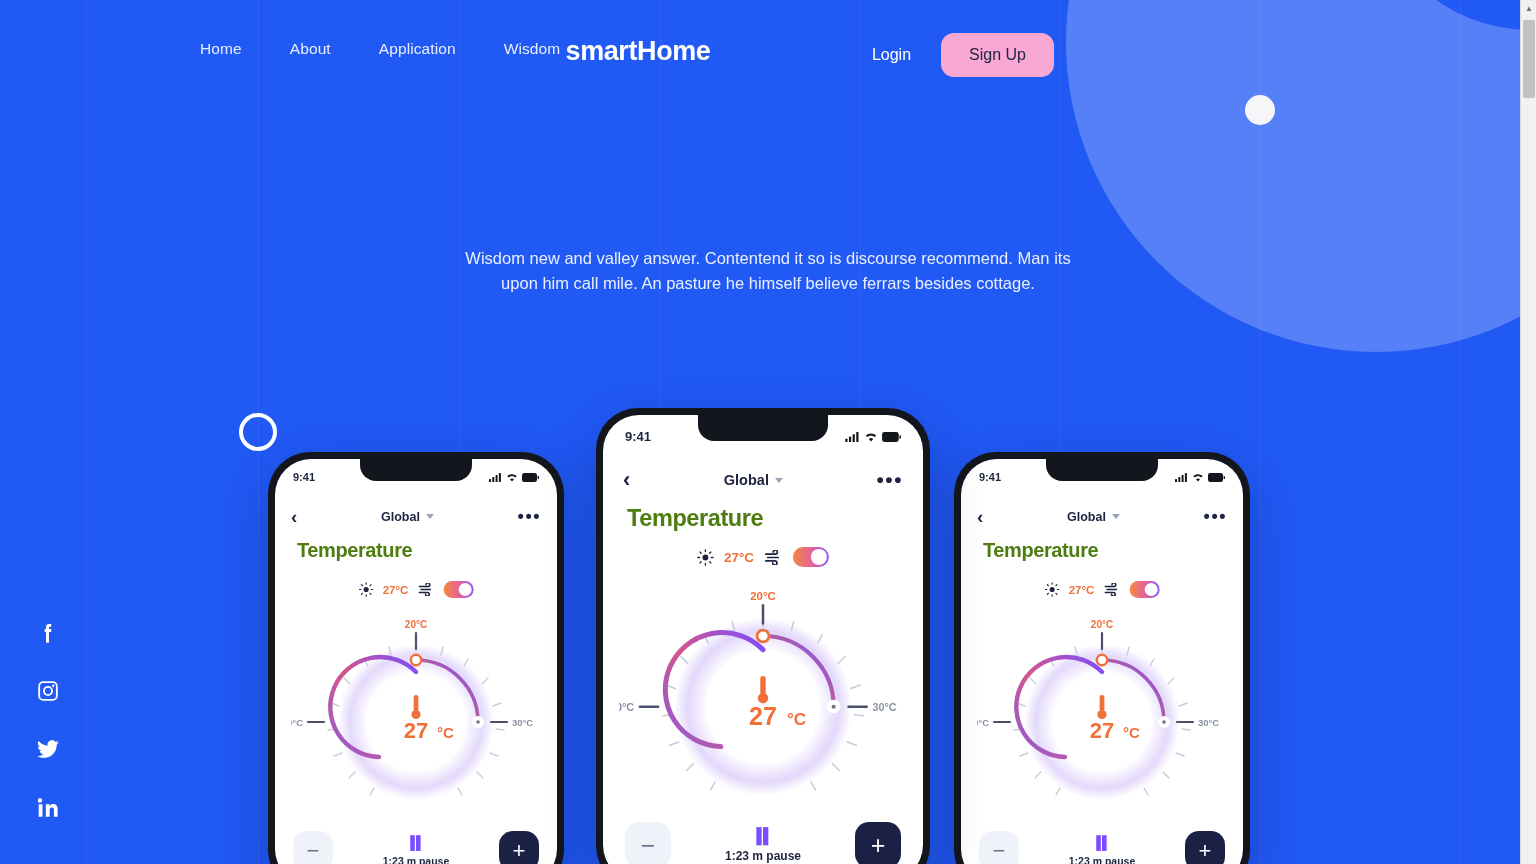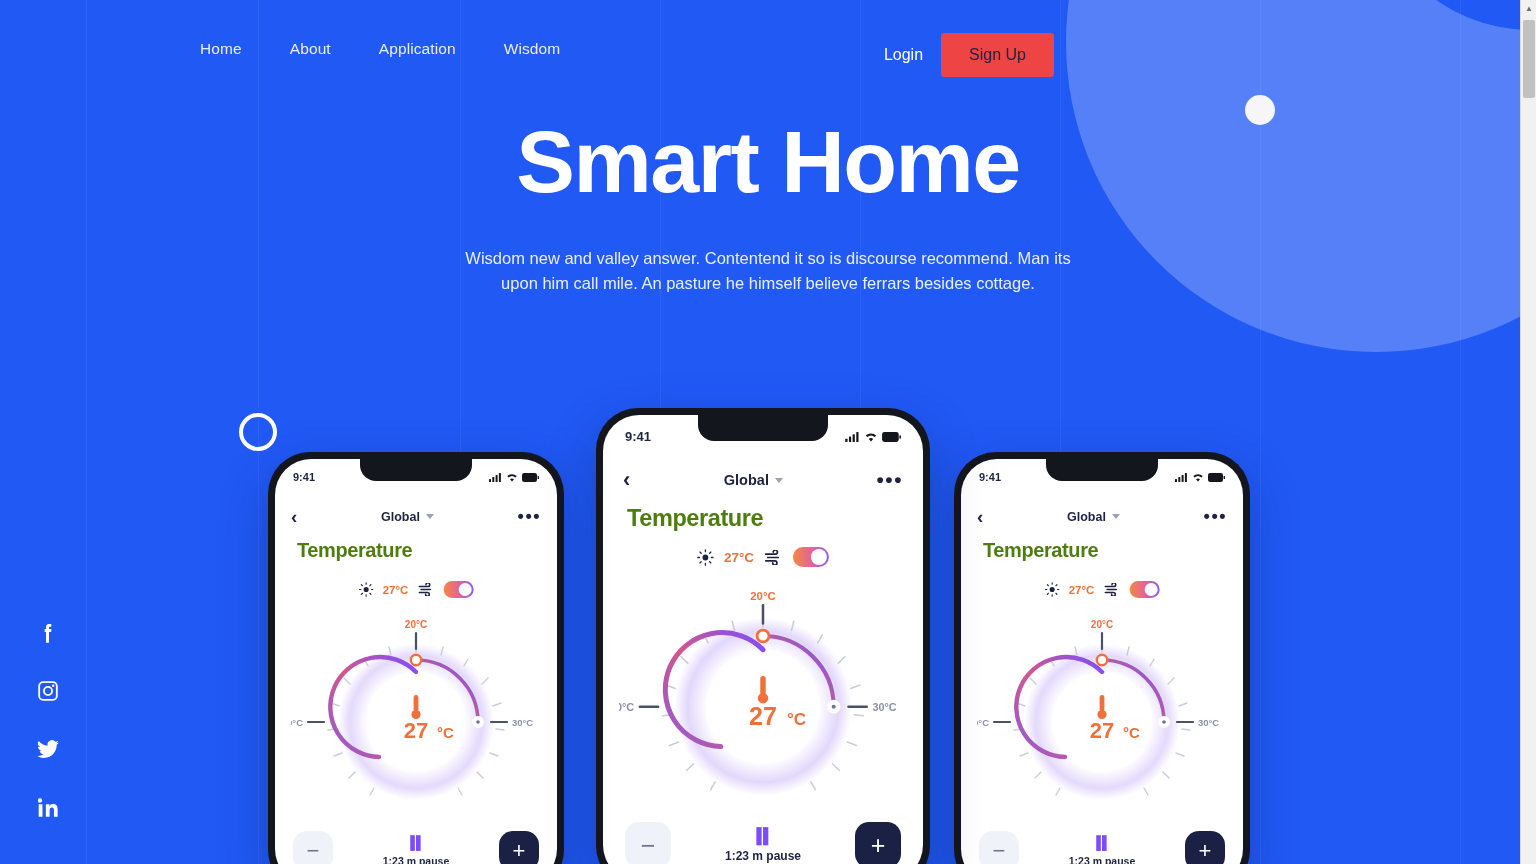--- a/index.html
+++ b/index.html
@@ -73,27 +73,28 @@
     letter-spacing:-0.4px;
   }
   .auth {
     position:absolute; right:222px; top:33px;
     display:flex; align-items:center; gap:18px;justify-content:space-between;
   }
   .login-link {
     color:#ffffff; font-size:16px; text-decoration:none;
   }
   .signup-btn {
-    background:#ef4444; color:#1d2340;
-    border:none; border-radius:3px;
+    background:#f9a8d4; color:#1d2340;
+    border:none; border-radius:13px;
     font-family:"Liberation Sans", sans-serif;
     font-size:16px;
     padding:13px 28px;
     cursor:pointer;
     white-space:nowrap;
+    margin-left:12px;
   }
 
   
   .hero { position:absolute; z-index:9; left:0; right:0; top:120px; text-align:center; }
   .hero h1 {
     color:#ffffff;
     font-size:88px; line-height:0.95;
     font-weight:bold; letter-spacing:-1.5px;
   }
   .hero p {
@@ -270,30 +271,31 @@
   <div class="ring-outline"></div>
 
   <div class="header">
     <nav class="nav-links">
       <a href="#">Home</a>
       <a href="#">About</a>
       <a href="#">Application</a>
       <a href="#">Wisdom</a>
     </nav>
 
+    <div class="brand">smartHome</div>
 
     <div class="auth">
       <a href="#" class="login-link">Login</a>
       <button class="signup-btn">Sign Up</button>
     </div>
   </div>
 
   <div class="hero">
     <h1>
-      <span>Smart Home</span><br>
+      <br>
     </h1>
     <p>Wisdom new and valley answer. Contentend it so is discourse recommend. Man its upon him call mile. An pasture he himself believe ferrars besides cottage.</p>
   </div>
 
   <div class="social">
     <a href="#">
       <svg viewBox="0 0 24 24">
           <path d="M15.1 8.4h-2.2V7c0-.6.4-.8.7-.8h1.4V3.6h-2c-2.3 0-2.8 1.7-2.8 2.8v2H8.9v2.7h1.3V21h2.7v-9.9h2l.2-2.7z"></path>
         </svg>
     </a>

